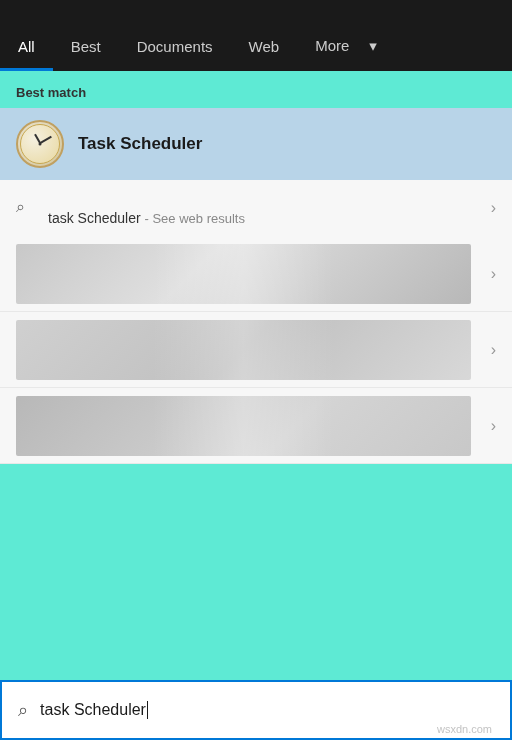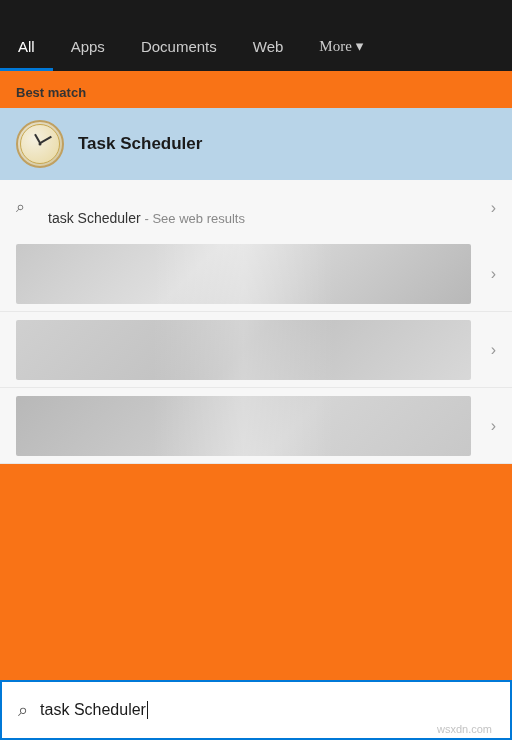--- a/index.html
+++ b/index.html
@@ -39,28 +39,27 @@
       position: absolute;
       bottom: 0;
       left: 0;
       right: 0;
       height: 3px;
       background: #0078d7;
     }
 
     .nav-more {
       display: flex;
-      align-items: center;
-      gap: 4px;
-      font-family: Liberation Serif, serif;
+      align-items: flex-start;
+      gap: 20px;
     }
 
     
     .content {
-      background: #f97316;
+      background: #5eead4;
       height: calc(740px - 71px - 60px);
       overflow: hidden;
     }
 
     
     .section-label {
       font-size: 13px;
       font-weight: 600;
       color: #333;
       padding: 14px 16px 8px;
@@ -283,21 +282,21 @@
       font-size: 11px;
       color: #aaa;
       opacity: 0.7;
     }
   </style>
 </head>
 <body>
 
 <nav class="nav-bar">
   <div class="nav-item active">All</div>
-  <div class="nav-item">Apps</div>
+  <div class="nav-item">Best</div>
   <div class="nav-item">Documents</div>
   <div class="nav-item">Web</div>
   <div class="nav-item nav-more">
     <span>More</span>
     <span>▾</span>
   </div>
 </nav>
 
 <div class="content">
 

